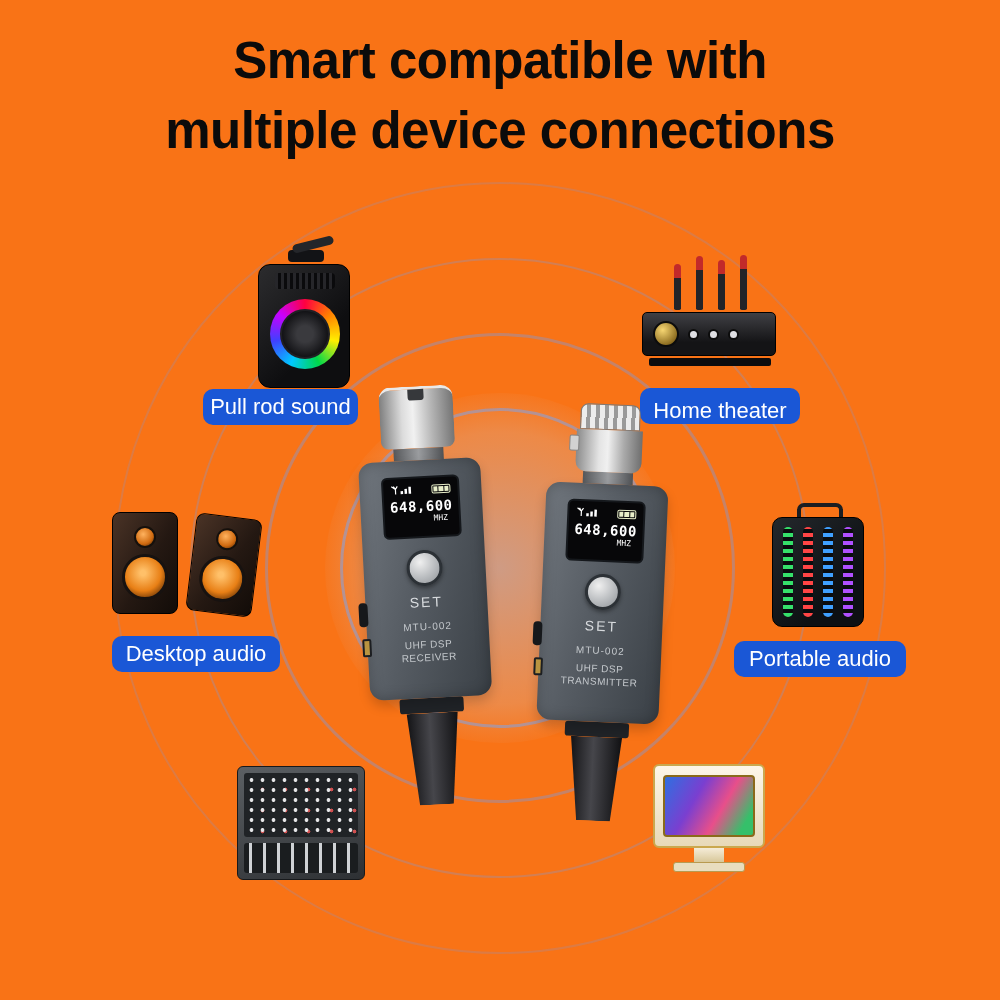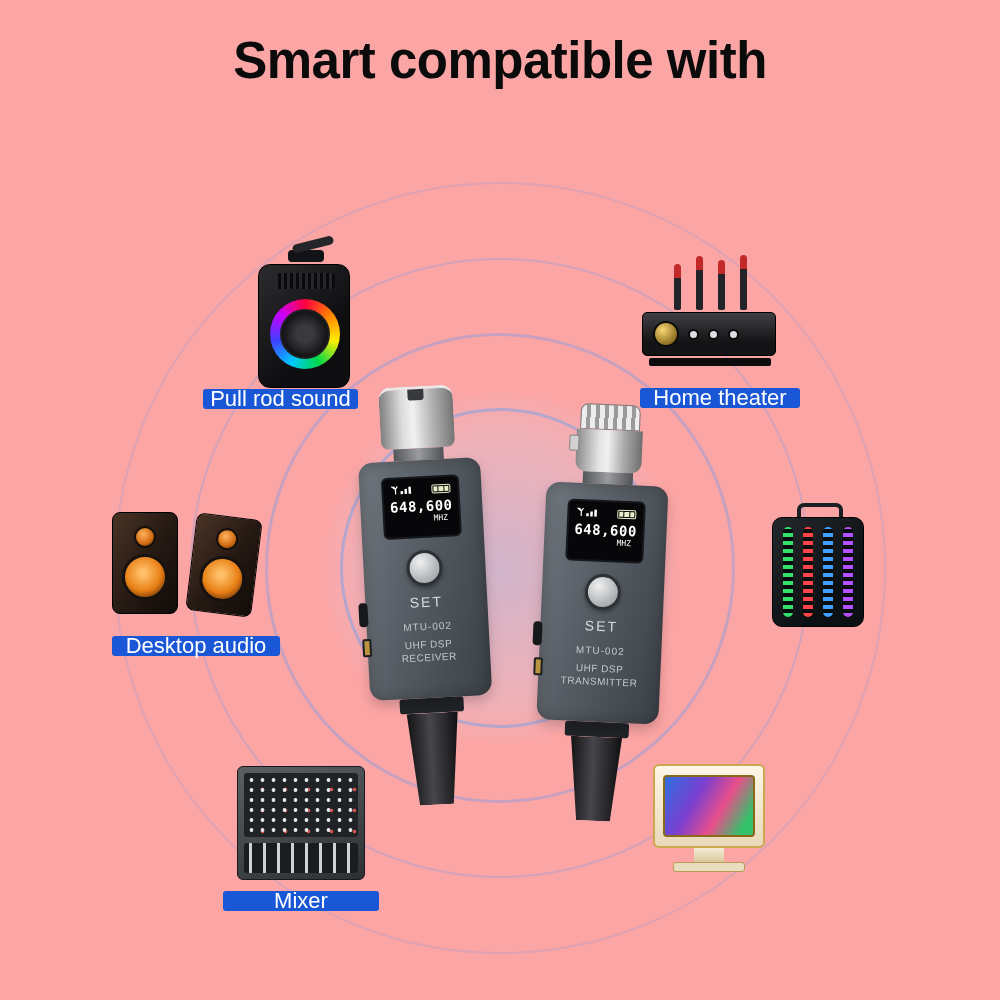--- a/index.html
+++ b/index.html
@@ -1,19 +1,19 @@
 <!DOCTYPE html>
 <html><head>
 <meta charset="utf-8">
 <style>
   * { box-sizing: border-box; margin: 0; padding: 0; }
   html, body { width: 1000px; height: 1000px; background: #ffffff; }
   #canvas {
     position: relative; width: 1000px; height: 1000px; overflow: hidden;
-    background: #fca5a5; font-family: "Liberation Sans", sans-serif; padding-left: 22px;
+    background: #f97316; font-family: "Liberation Sans", sans-serif; padding-left: 22px;
   }
 
   
   .title {
     position: absolute; top: 26px; left: 0; width: 100%;
     text-align: center; font-weight: 900; font-size: 51px; line-height: 70px;
     color: #0b0b0b; letter-spacing: -0.5px; z-index: 10;
   }
 
   
@@ -23,27 +23,27 @@
   .r2 { width: 470px; height: 470px; left: 265px; top: 333px; border: 3px solid rgba(120,155,230,0.40); }
   .r3 { width: 620px; height: 620px; left: 190px; top: 258px; border: 2px solid rgba(120,155,230,0.30); }
   .r4 { width: 772px; height: 772px; left: 114px; top: 182px; border: 2px solid rgba(120,155,230,0.22); }
   .glow {
     position: absolute; width: 350px; height: 350px; left: 325px; top: 393px; border-radius: 50%;
     background: radial-gradient(circle, rgba(165,195,240,0.50) 0%, rgba(195,218,246,0.22) 55%, rgba(255,255,255,0) 74%);
   }
 
   
   .badge {
-    position: absolute; z-index: 5; height: 20px;
-    background: #1a57d6; color: #ffffff; border-radius: 3px;
+    position: absolute; z-index: 5; height: 36px;
+    background: #1a57d6; color: #ffffff; border-radius: 10px;
     display: flex; align-items: center; justify-content: center;
     font-size: 22px;
   }
   .b-pullrod  { left: 203px; top: 389px; width: 155px; }
-  .b-theater  { left: 640px; top: 388px; width: 160px; }
+  .b-theater  { left: 640px; top: 388px; width: 160px; align-items: flex-end; }
   .b-desktop  { left: 112px; top: 636px; width: 168px; }
   .b-portable { left: 734px; top: 641px; width: 172px; }
   .b-mixer    { left: 223px; top: 891px; width: 156px; }
   .b-ktv      { left: 628px; top: 891px; width: 164px; }
 
   
   .prod { position: absolute; z-index: 3; }
 
   
   .pullrod { left: 258px; top: 240px; width: 96px; }
@@ -194,20 +194,21 @@
   }
   .unit.transmitter .plug { height: 84px; }
 </style>
 </head>
 <body>
 
 <div id="canvas">
 
   <div class="title">
     <div>Smart compatible with</div>
+    <div>multiple device connections</div>
   </div>
 
   <div class="rings">
     <div class="ring r4"></div>
     <div class="ring r3"></div>
     <div class="ring r2"></div>
     <div class="ring r1"></div>
     <div class="glow"></div>
   </div>
 
@@ -274,22 +275,22 @@
 
   <div class="badge b-pullrod">
     <span>Pull rod sound</span>
   </div>
   <div class="badge b-theater">
     <span>Home theater</span>
   </div>
   <div class="badge b-desktop">
     <span>Desktop audio</span>
   </div>
-  <div class="badge b-mixer">
-    <span>Mixer</span>
+  <div class="badge b-portable">
+    <span>Portable audio</span>
   </div>
 
   <div class="unit receiver">
     <div class="xlr-male">
       <div class="xlr-notch"></div>
     </div>
     <div class="unit-neck"></div>
     <div class="unit-body">
       <div class="oled">
         <div class="oled-row">

